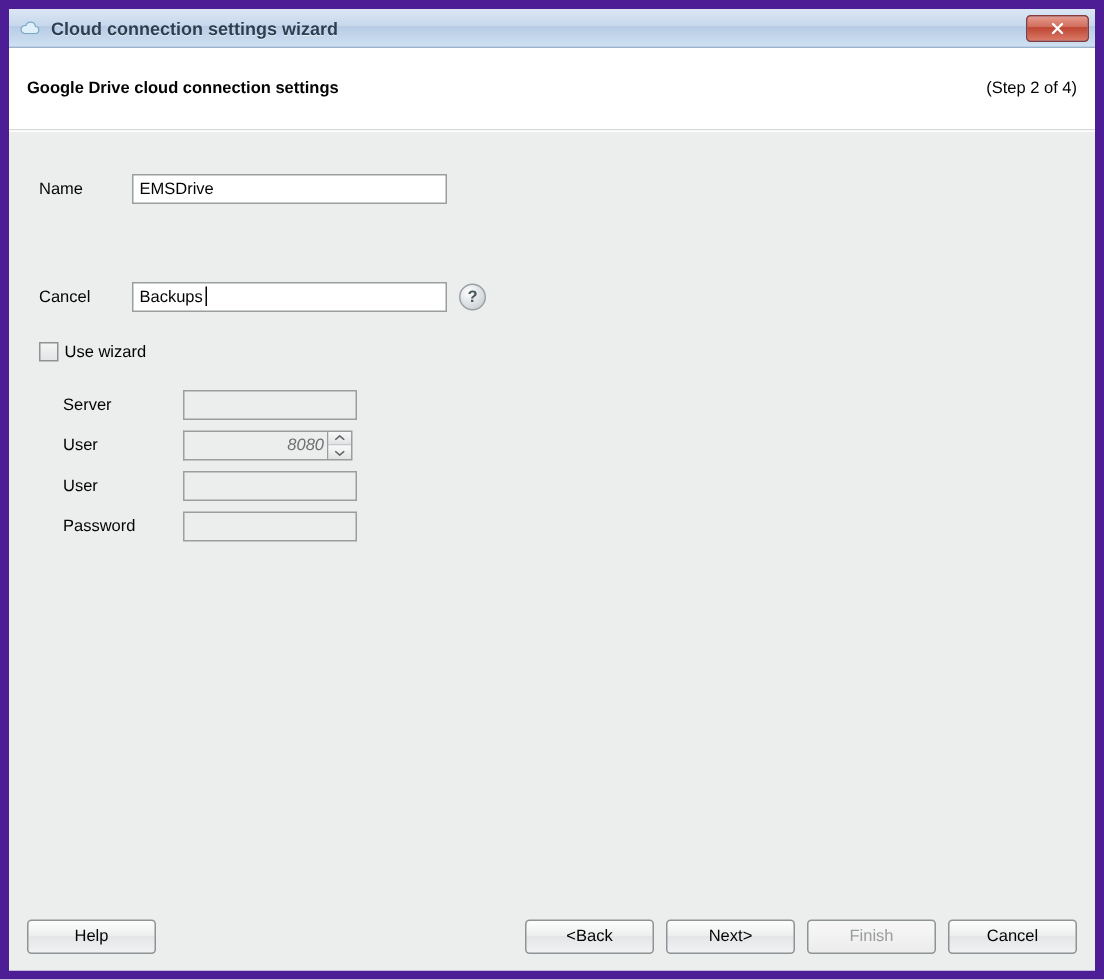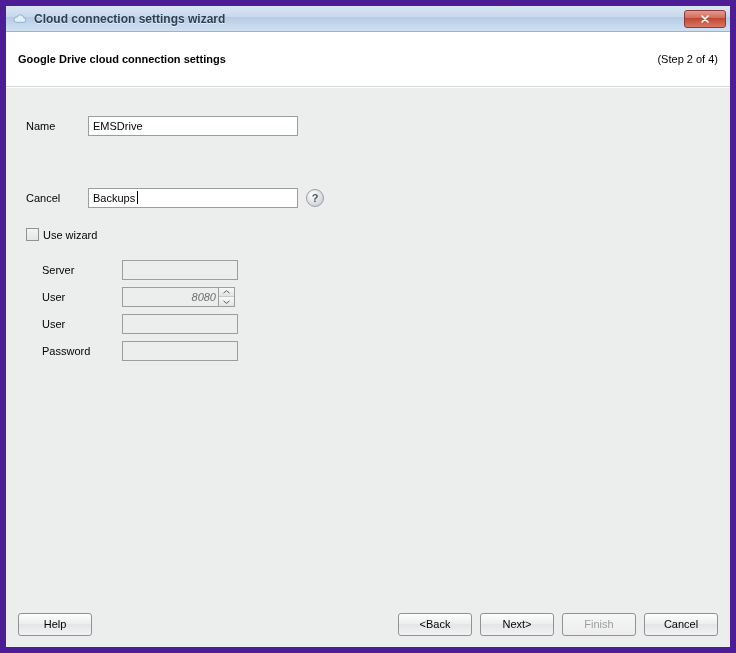--- a/index.html
+++ b/index.html
@@ -135,21 +135,21 @@
   .stepper .spin svg { width: 7px; height: 4px; display: block; }
   .footer {
     height: 46px;
     background: #eceded;
     display: flex; align-items: center;
     padding: 0 12px;
     gap: 8px;
   }
   .footer .spacer { flex: 1 1 auto; }
   .btn {
-    width: 74px; height: 23px;
+    width: 86px; height: 23px;
     border: 1px solid #8e9496;
     border-radius: 3px;
     background: linear-gradient(#fdfdfd, #eceeee 48%, #e3e5e6 49%, #f1f2f3);
     color: #030303;
     font: inherit;
     cursor: pointer;
     padding: 4px;
   }
   .btn:disabled {
     color: #9a9d9e;

